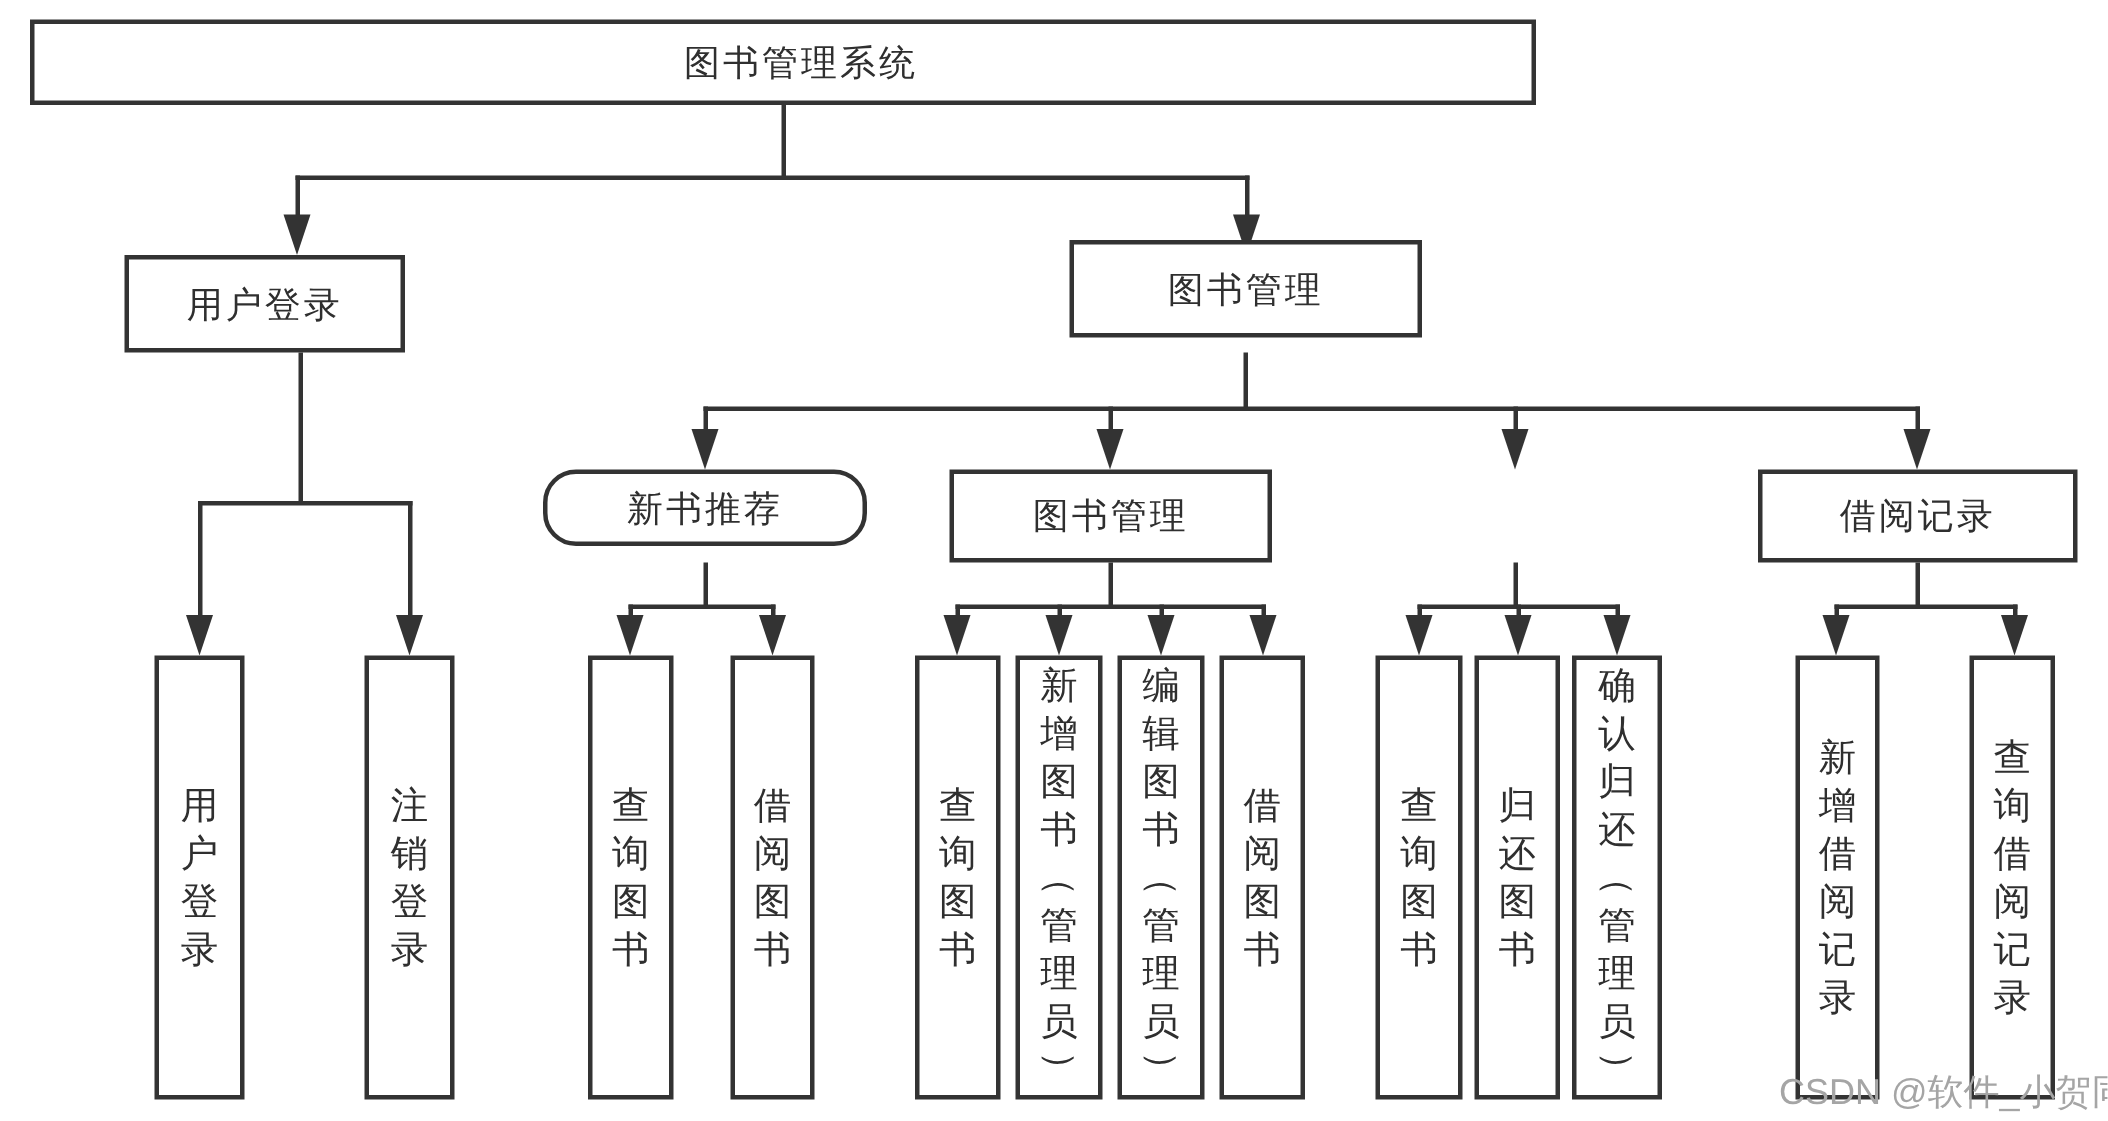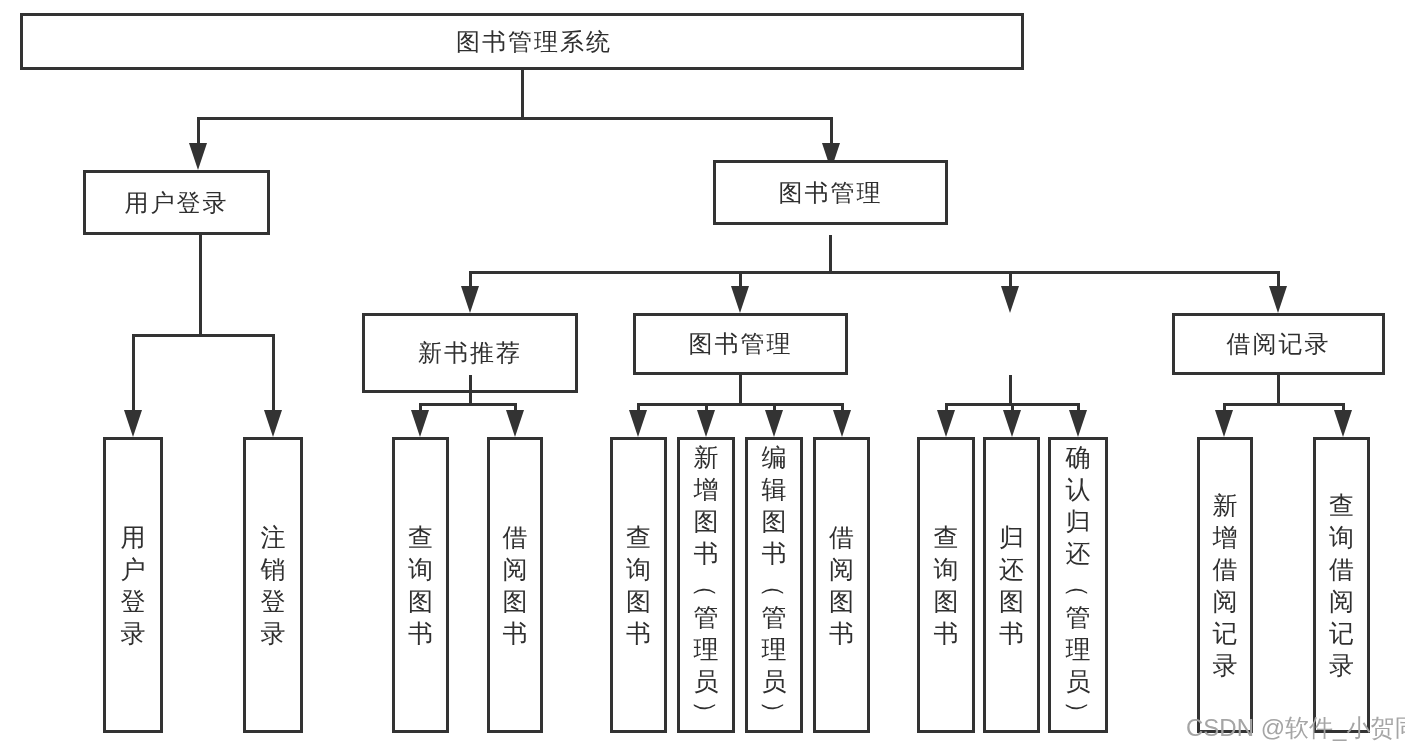--- a/index.html
+++ b/index.html
@@ -74,21 +74,21 @@
   <div class="h-line" style="left:469px;top:271px;width:811px;"></div>
   <div class="v-line" style="left:469px;top:271px;height:18px;"></div>
   <div class="arrow" style="left:461px;top:286px;"></div>
   <div class="v-line" style="left:739px;top:271px;height:18px;"></div>
   <div class="arrow" style="left:731px;top:286px;"></div>
   <div class="v-line" style="left:1009px;top:271px;height:18px;"></div>
   <div class="arrow" style="left:1001px;top:286px;"></div>
   <div class="v-line" style="left:1277px;top:271px;height:18px;"></div>
   <div class="arrow" style="left:1269px;top:286px;"></div>
 
-  <div class="box" style="left:362px;top:313px;width:216px;height:80px;">
+  <div class="box" style="left:362px;top:313px;width:216px;height:51px;border-radius:22px;">
     <span>新书推荐</span>
   </div>
   <div class="box" style="left:633px;top:313px;width:215px;height:62px;">
     <span>图书管理</span>
   </div>
   <div class="box" style="left:1172px;top:313px;width:213px;height:62px;">
     <span>借阅记录</span>
   </div>
 
   <div class="v-line" style="left:469px;top:375px;height:30px;"></div>

